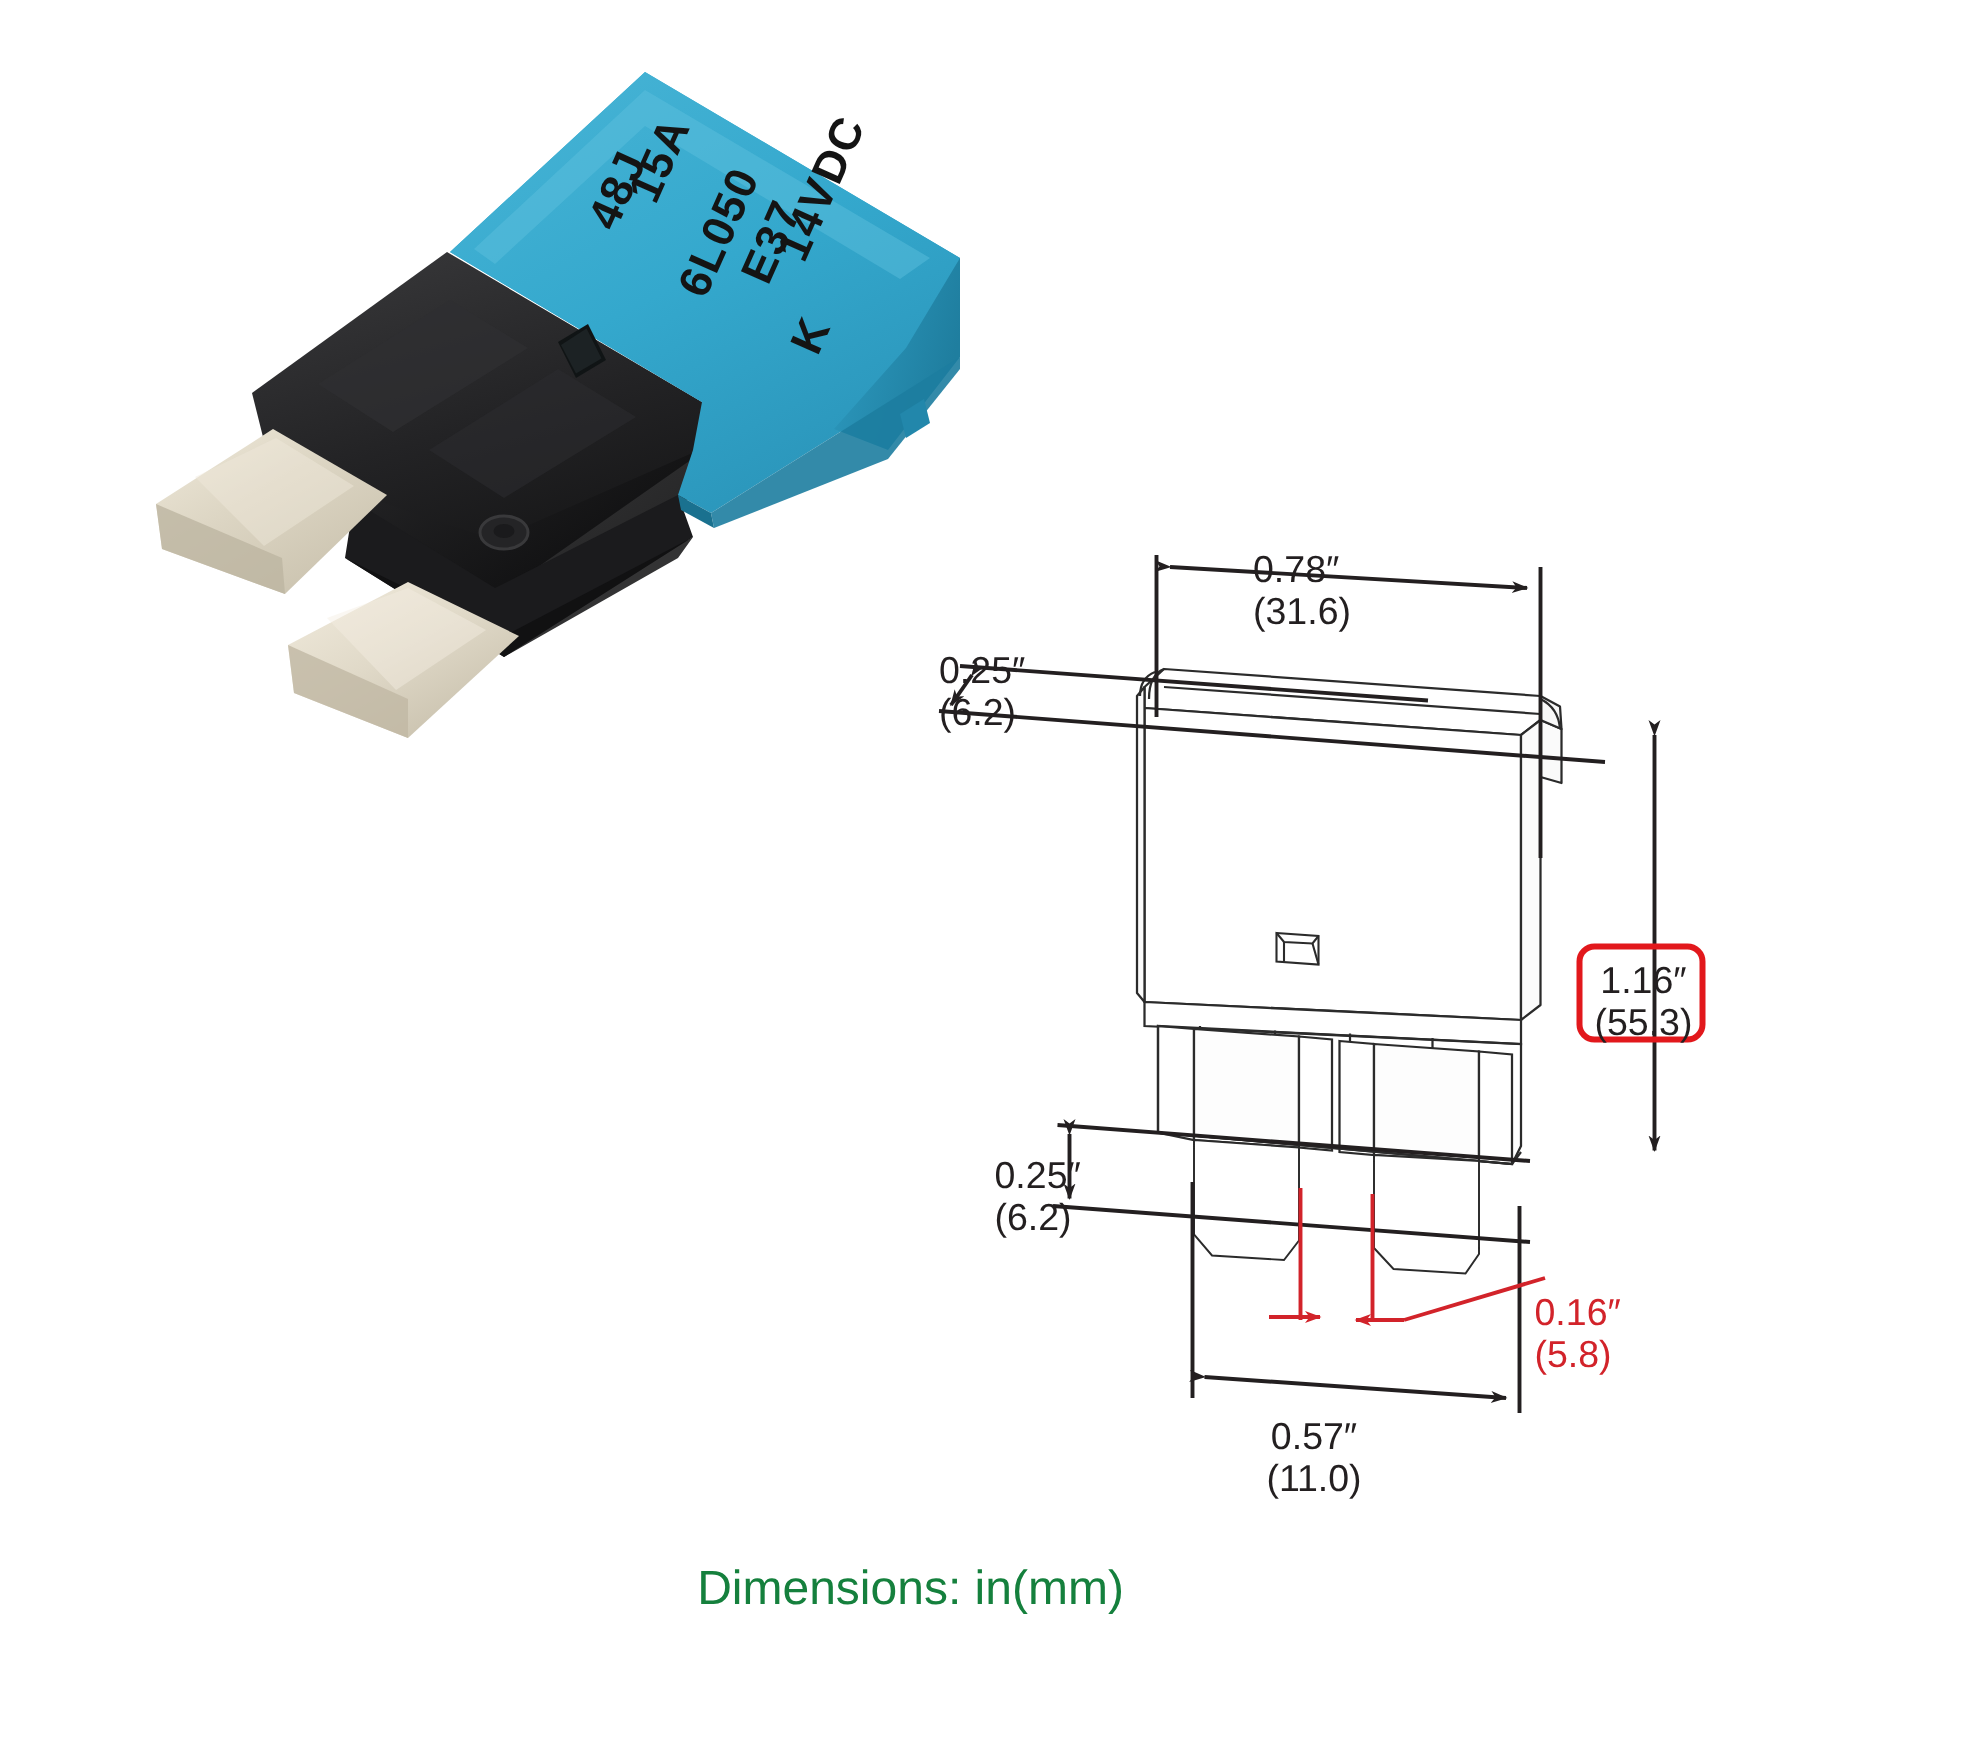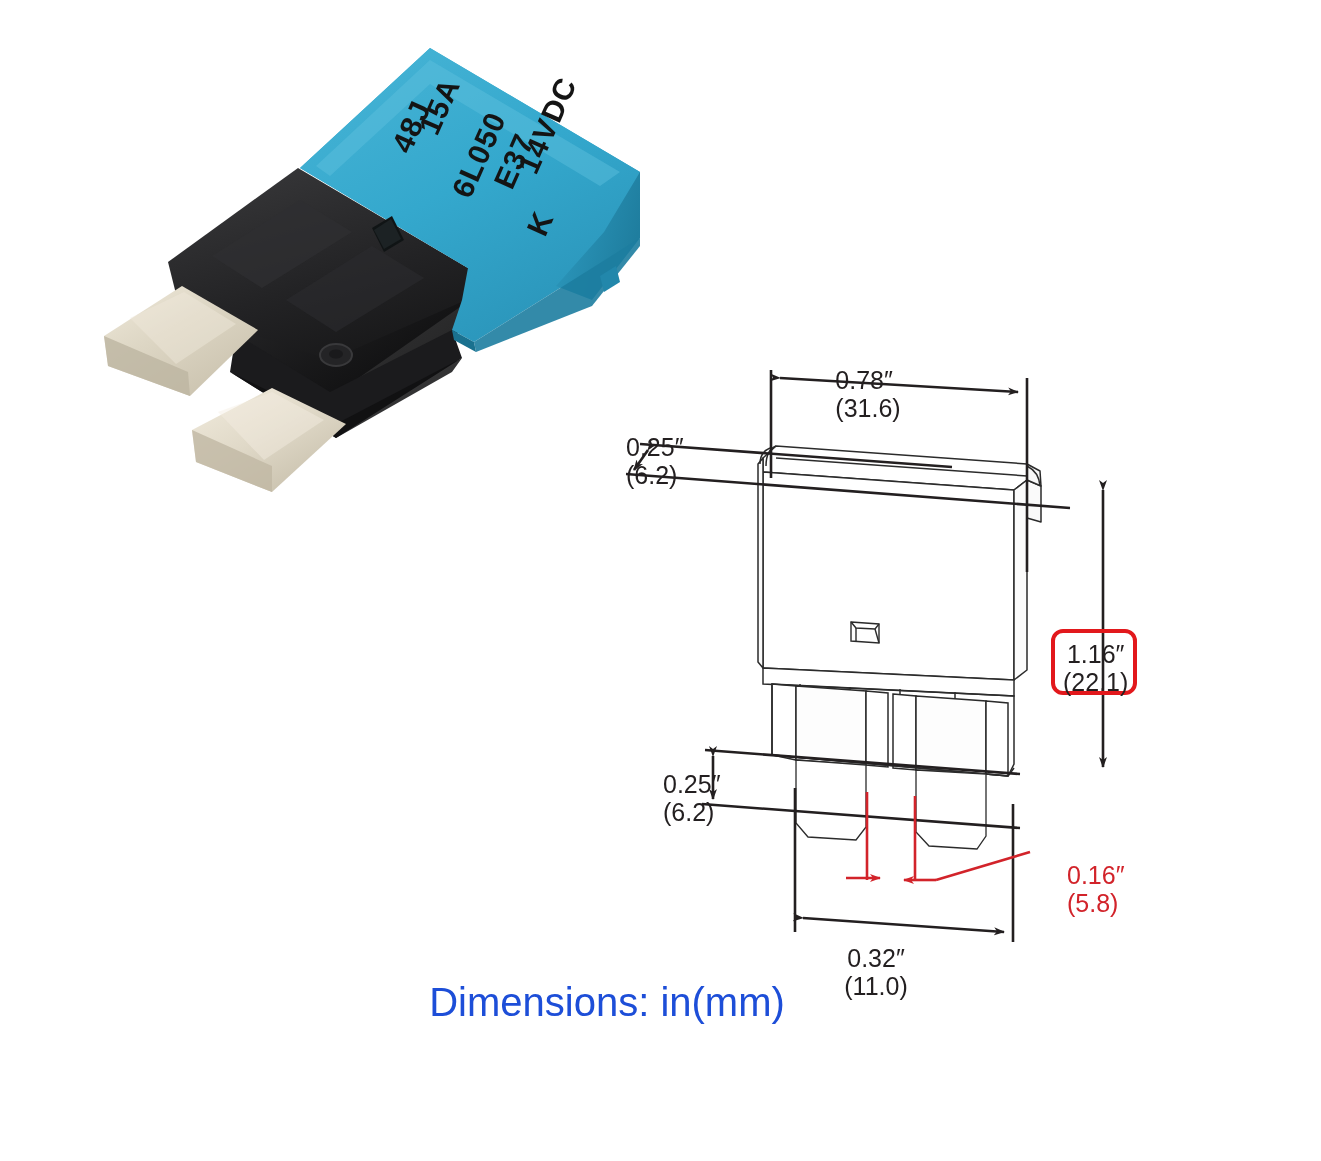--- a/index.html
+++ b/index.html
@@ -14,35 +14,35 @@
 
   
   .diagram-panel{position:absolute;left:600px;top:340px;width:600px;height:700px;}
   .diagram-svg{position:absolute;left:0;top:0;}
 
   
   .dimlabel{position:absolute;line-height:1.12;font-size:25px;
             font-family:"Liberation Sans",sans-serif;color:#231f20;
             white-space:nowrap;font-weight:400;}
   .dimlabel .l2{display:block;}
-  .dimlabel.red{color:#d2232a;margin-left:44px;}
+  .dimlabel.red{color:#d2232a;}
 
   .dim-078{left:868px;top:366px;text-align:left;transform:translateX(-50%);}
   .dim-025a{left:626px;top:433px;}
   .dim-116{left:1063px;top:640px;text-align:center;}
   .dim-025b{left:663px;top:770px;}
   .dim-016{left:1023px;top:861px;text-align:left;}
   .dim-057{left:876px;top:944px;text-align:center;transform:translateX(-50%);}
 
   .hl-box{position:absolute;left:1051px;top:629px;width:86px;height:66px;
           border:4px solid #e2181c;border-radius:12px;box-sizing:border-box;}
 
   
-  .caption{position:absolute;left:607px;top:980px;transform:translateX(-50%);
-           font-size:40px;color:#1d4ed8;white-space:nowrap;
+  .caption{position:absolute;left:607px;top:1040px;transform:translateX(-50%);
+           font-size:32px;color:#15803d;white-space:nowrap;
            font-family:"Liberation Sans",sans-serif;}
 </style>
 </head>
 <body>
 
 <div class="stage">
 
   <div class="photo-panel">
     <svg class="photo-svg" width="660" height="560" viewBox="0 0 660 560">
       <defs>
@@ -255,33 +255,33 @@
   </div>
 
   <div class="dimlabel dim-025a">
     <span>0.25″</span>
     <span class="l2">(6.2)</span>
   </div>
 
   <div class="hl-box"></div>
   <div class="dimlabel dim-116">
     <span>1.16″</span>
-    <span class="l2">(22.1)</span>
+    <span class="l2">(55.3)</span>
   </div>
 
   <div class="dimlabel dim-025b">
     <span>0.25″</span>
     <span class="l2">(6.2)</span>
   </div>
 
   <div class="dimlabel dim-016 red">
     <span>0.16″</span>
     <span class="l2">(5.8)</span>
   </div>
 
   <div class="dimlabel dim-057">
-    <span>0.32″</span>
+    <span>0.57″</span>
     <span class="l2">(11.0)</span>
   </div>
 
   <div class="caption">Dimensions: in(mm)</div>
 
 </div>
 
 </body></html>

